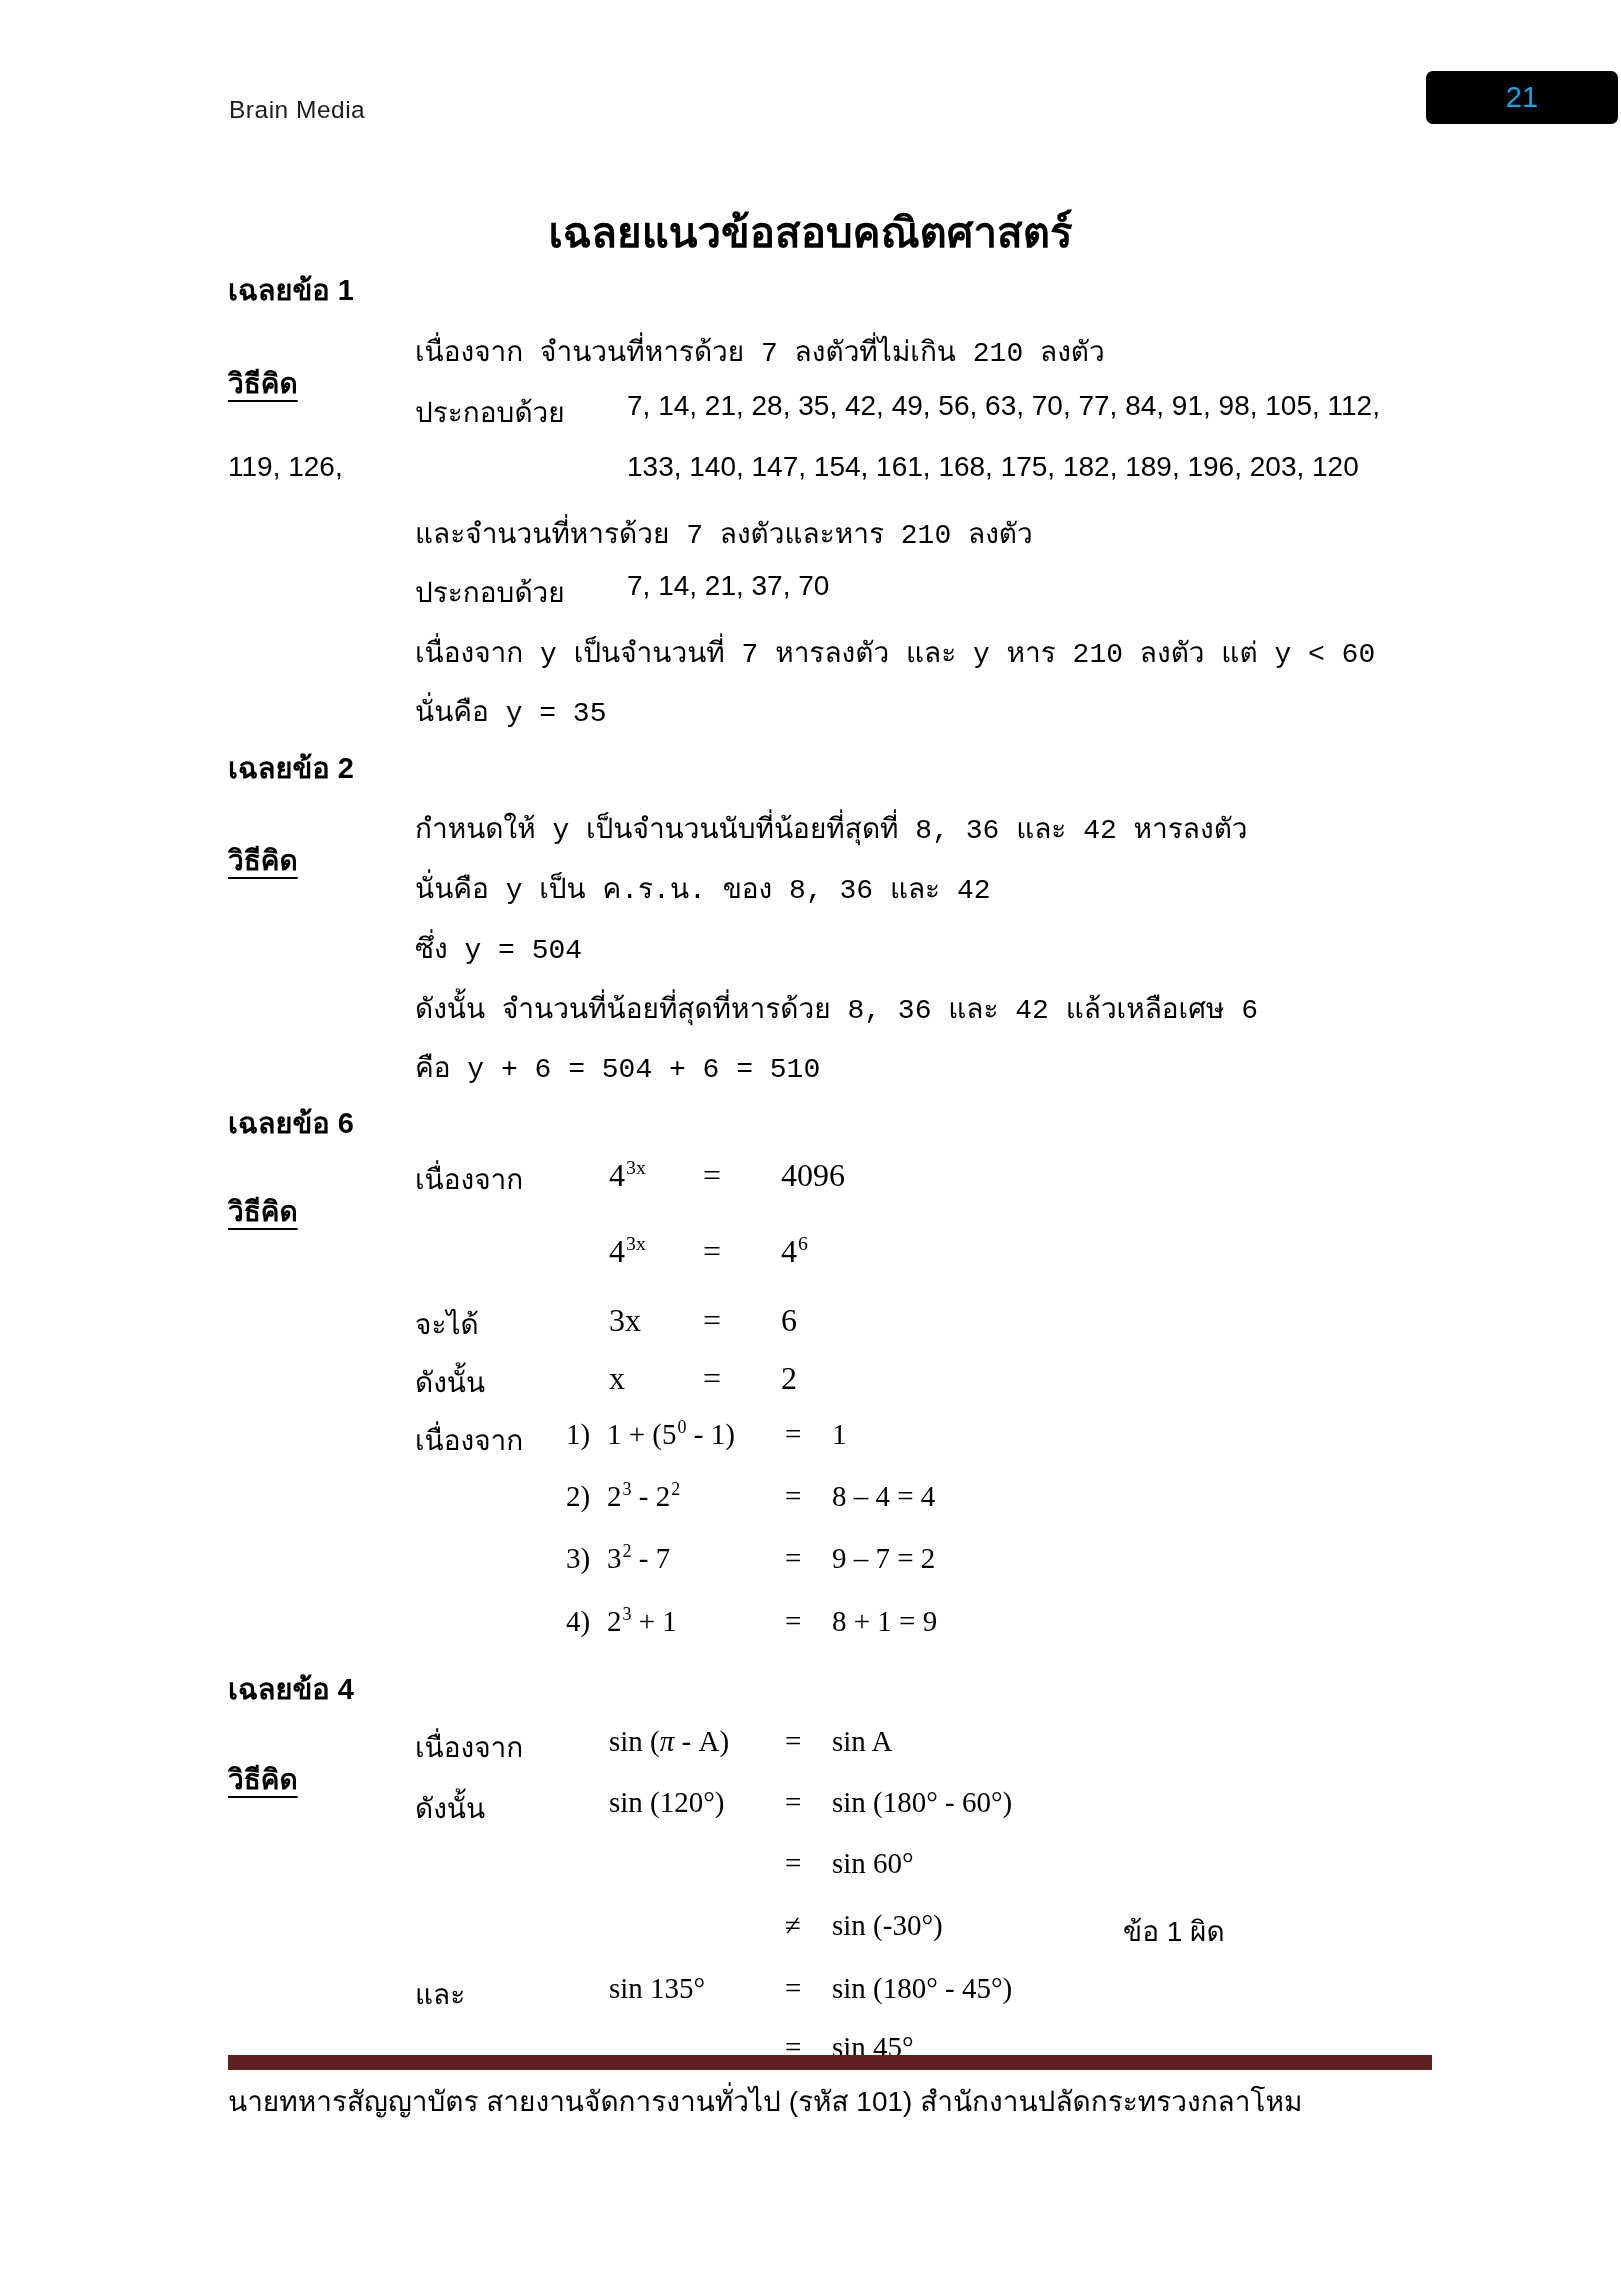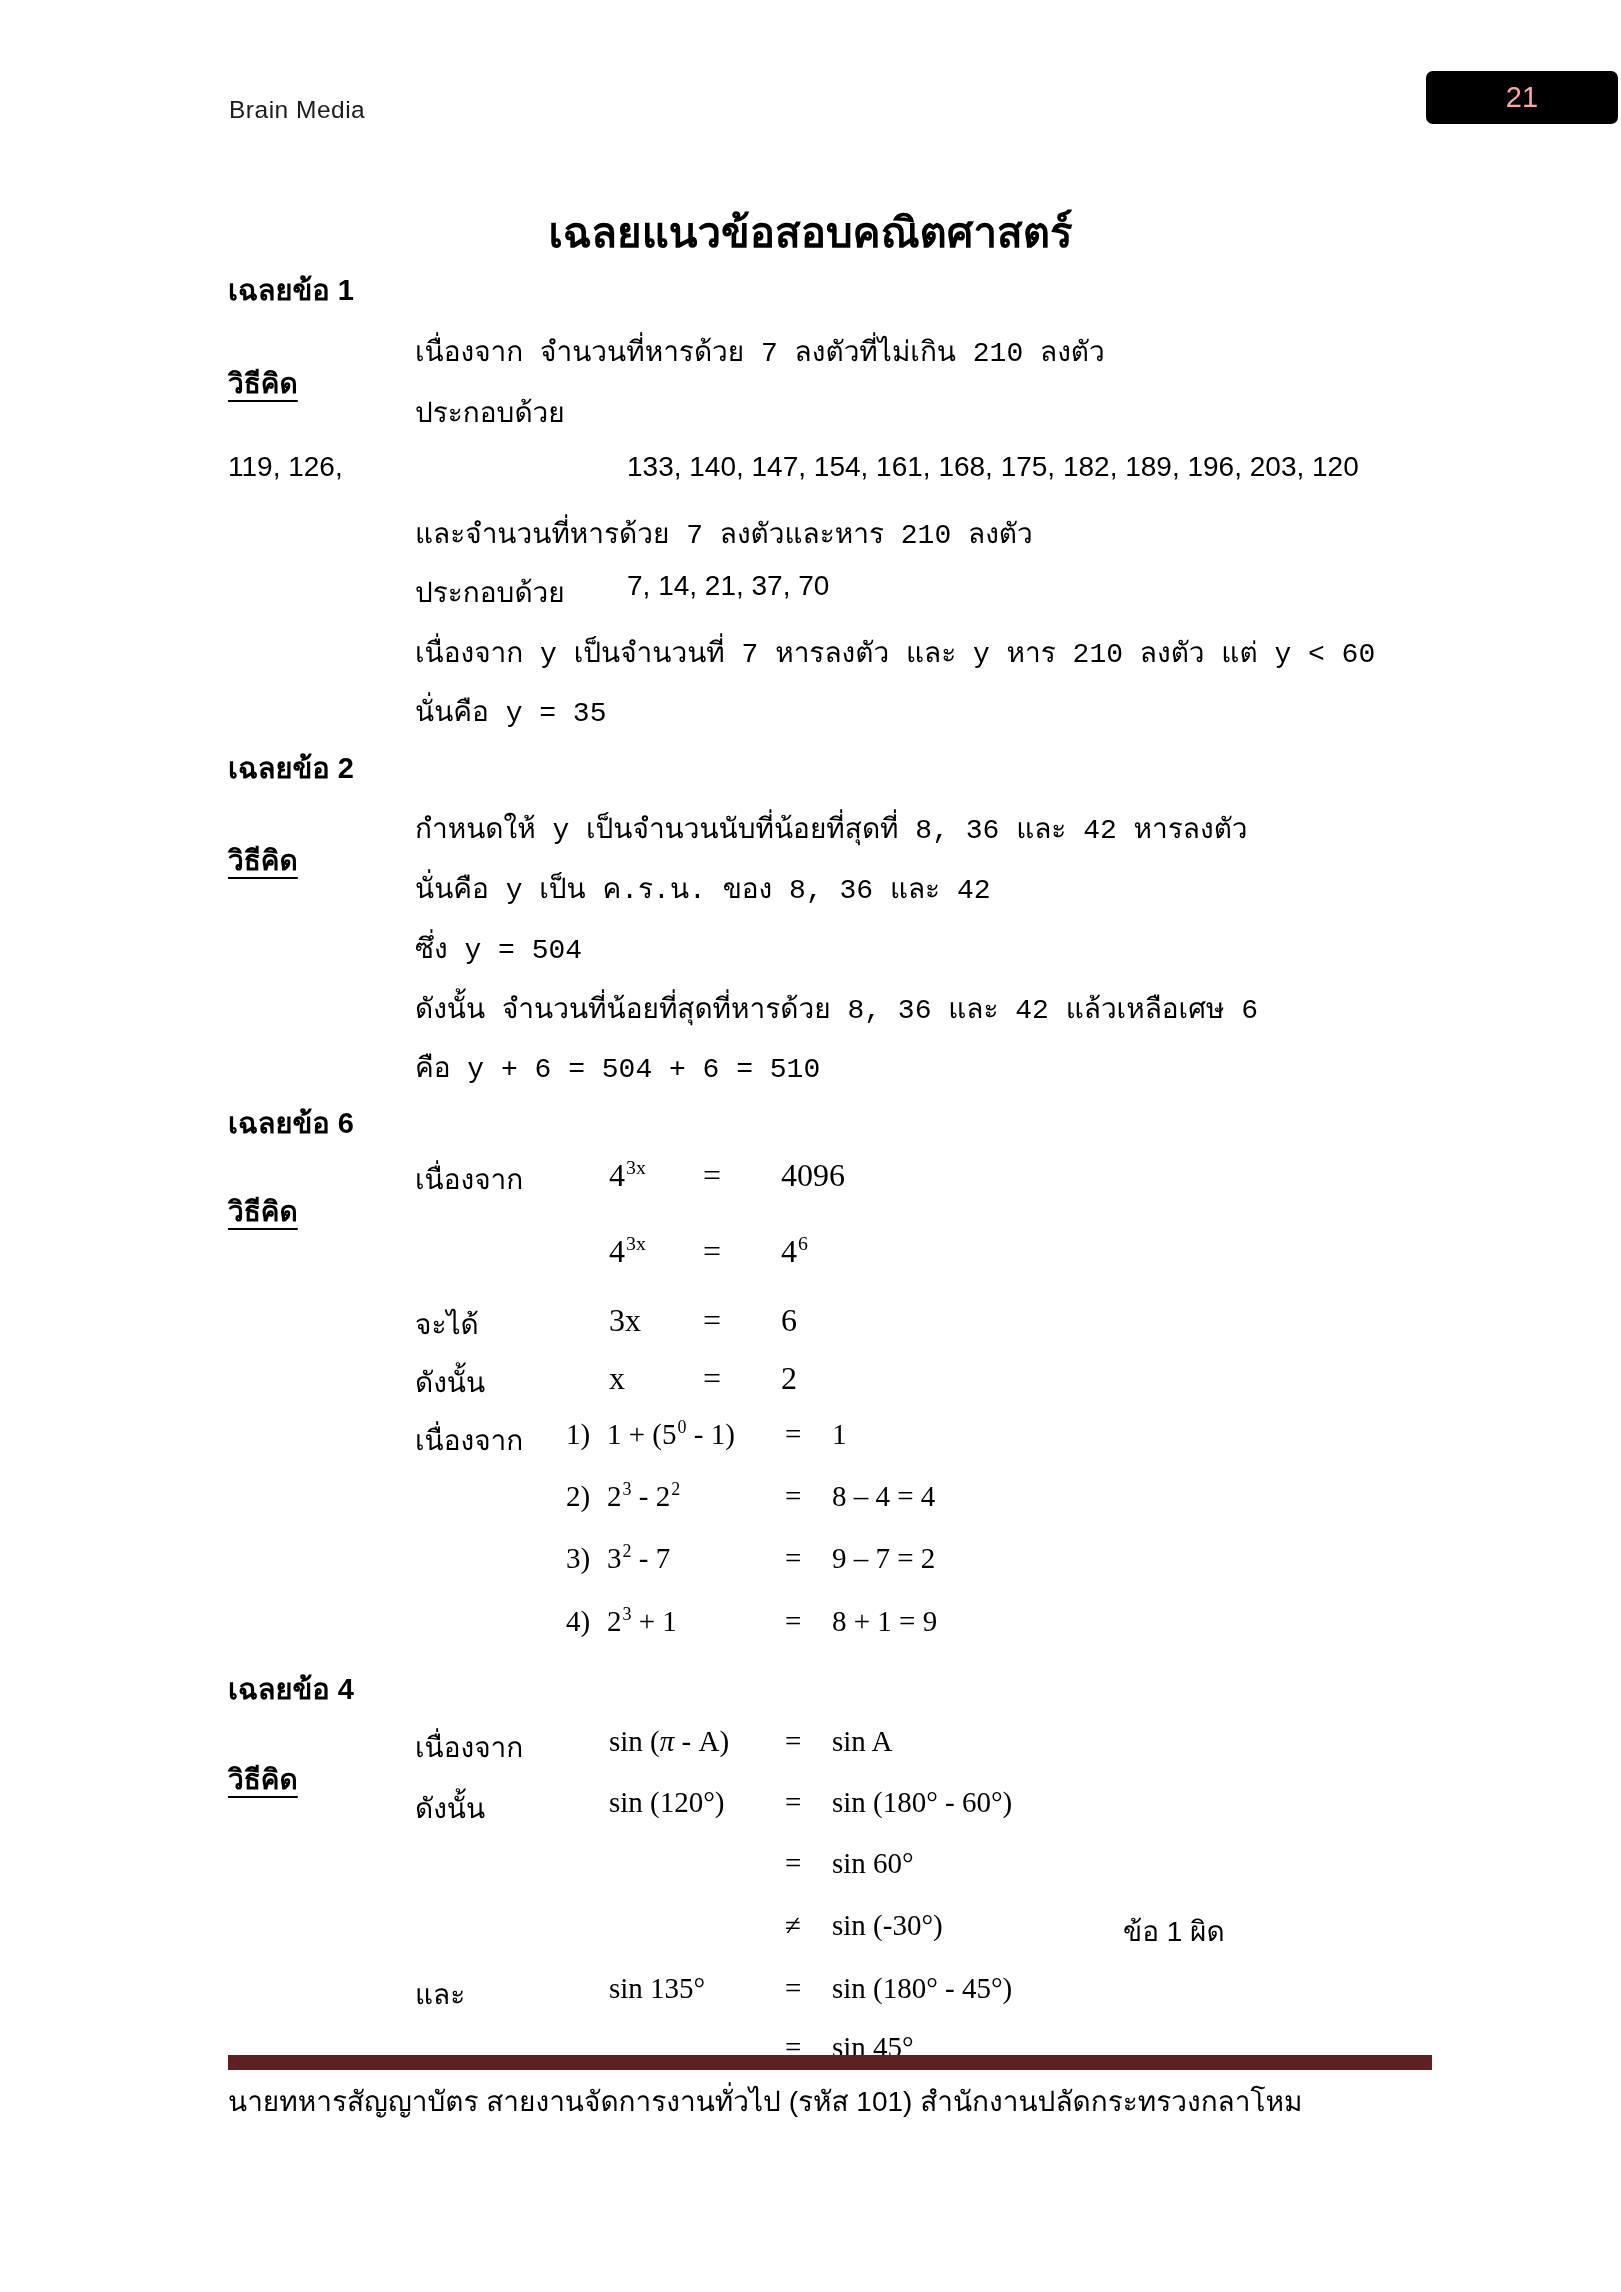--- a/index.html
+++ b/index.html
@@ -1,21 +1,21 @@
 <!DOCTYPE html>
 <html><head>
 <meta charset="utf-8">
 <style>
   html,body{margin:0;padding:0;background:#e8e8e8;}
   .page{position:relative;width:1621px;height:2293px;background:#ffffff;
         font-family:"Liberation Sans","DejaVu Sans",sans-serif;color:#000;overflow:hidden;}
   .brand{position:absolute;left:229px;top:96px;font-size:24.5px;color:#1c1c1c;letter-spacing:0.5px;}
   .pagebox{position:absolute;left:1426px;top:71px;width:192px;height:53px;background:#000;
            border-radius:6.9px;display:flex;align-items:center;justify-content:center;}
-  .pagenum{color:#fca5a5;font-size:29px;}
+  .pagenum{color:#0ea5e9;font-size:29px;}
   .title{position:absolute;left:0;right:0;top:199px;text-align:center;font-weight:bold;font-size:42px;}
   .line{position:absolute;left:228px;width:1313px;height:47px;font-size:28px;white-space:nowrap;}
   .heading{font-weight:bold;font-size:29px;}
   .at{position:absolute;top:0;white-space:nowrap;}
   .method{font-weight:bold;text-decoration:underline;text-underline-offset:6.9px;margin-top:32px;}
   .x0{left:0;} .x205{left:187px;font-family:Liberation Mono, monospace;} .x345{left:338px;} .x387{left:379px;} .x389{left:381px;}
   .x407{left:399px;} .x485{left:475px;} .x564{left:553px;} .x568{left:557px;} .x616{left:604px;} .x913{left:895px;}
   .math{font-family:"Liberation Serif","DejaVu Serif",serif;font-size:29px;}
   .lg{font-size:32px;}
   .sup{font-size:0.62em;position:relative;top:-0.62em;margin-left:1px;}
@@ -37,20 +37,21 @@
 
   <div class="line heading" style="top:267px">เฉลยข้อ 1</div>
 
   <div class="line" style="top:329px">
     <span class="at x0 method">วิธีคิด</span>
     <span class="at x205">เนื่องจาก จำนวนที่หารด้วย 7 ลงตัวที่ไม่เกิน 210 ลงตัว</span>
   </div>
 
   <div class="line" style="top:390px">
     <span class="at x205">ประกอบด้วย</span>
+    <span class="at x407">7, 14, 21, 28, 35, 42, 49, 56, 63, 70, 77, 84, 91, 98, 105, 112,</span>
   </div>
 
   <div class="line" style="top:451px">
     <span class="at x0">119, 126,</span>
     <span class="at x407">133, 140, 147, 154, 161, 168, 175, 182, 189, 196, 203, 120</span>
   </div>
 
   <div class="line" style="top:511px">
     <span class="at x205">และจำนวนที่หารด้วย 7 ลงตัวและหาร 210 ลงตัว</span>
   </div>

